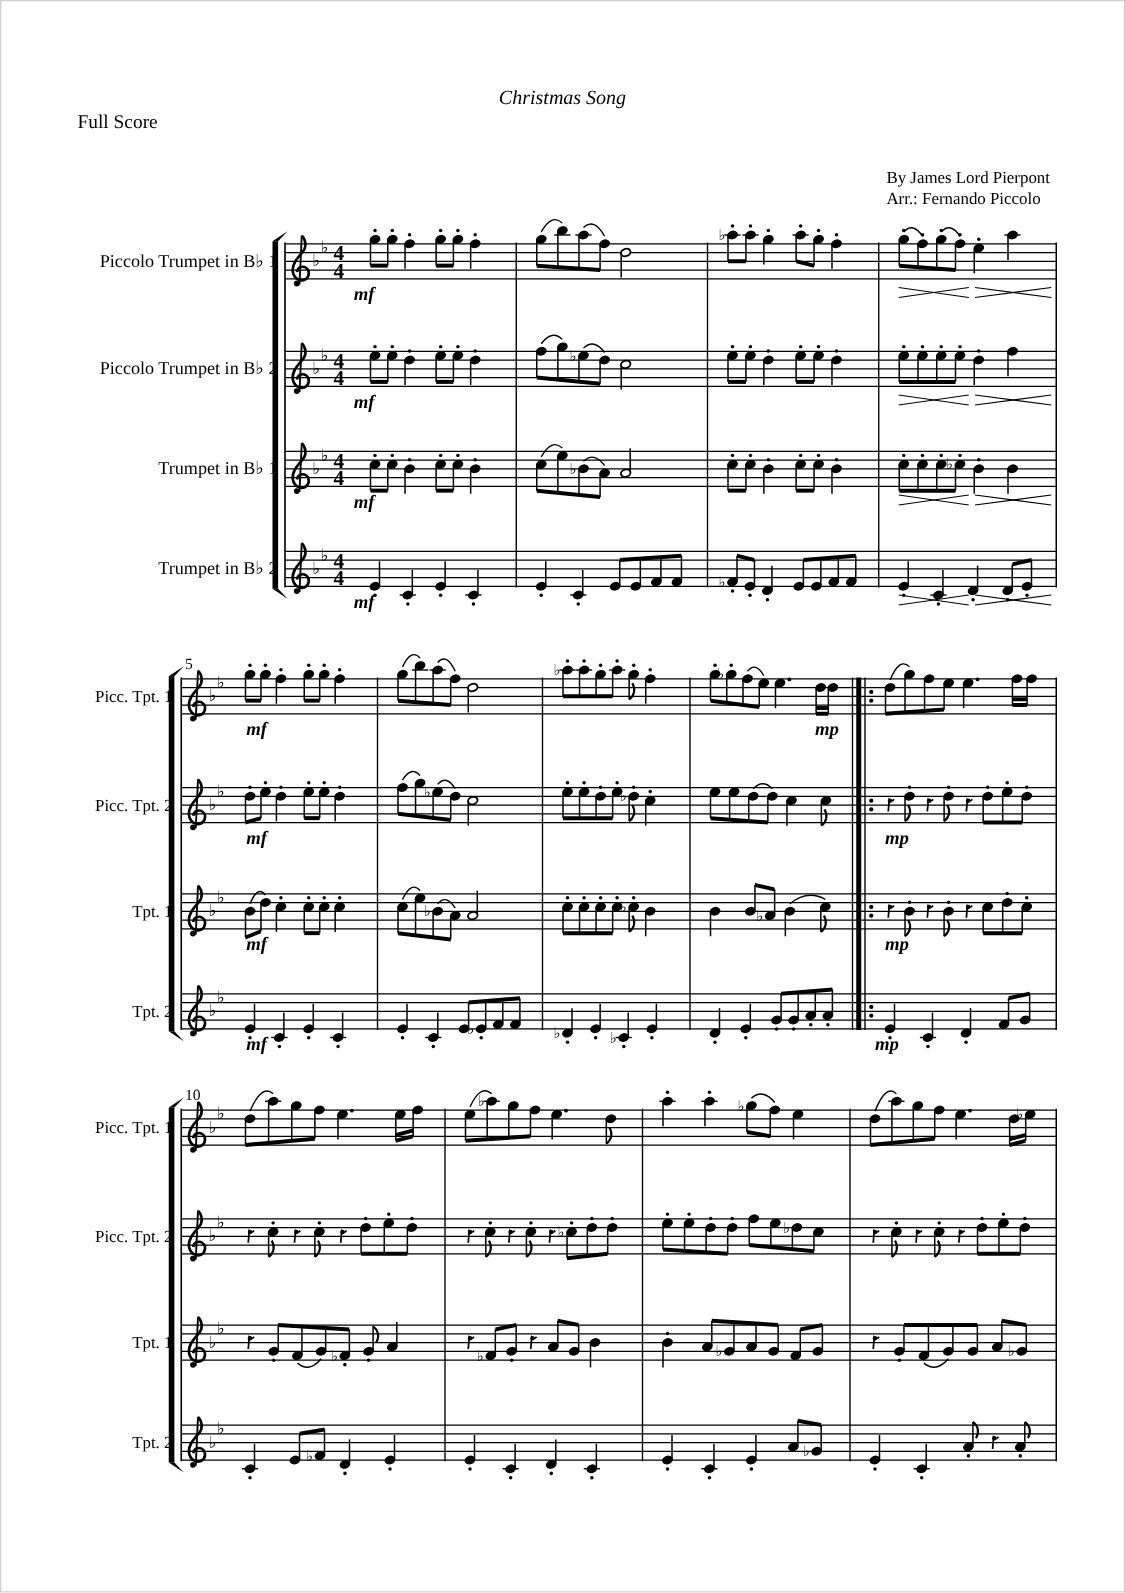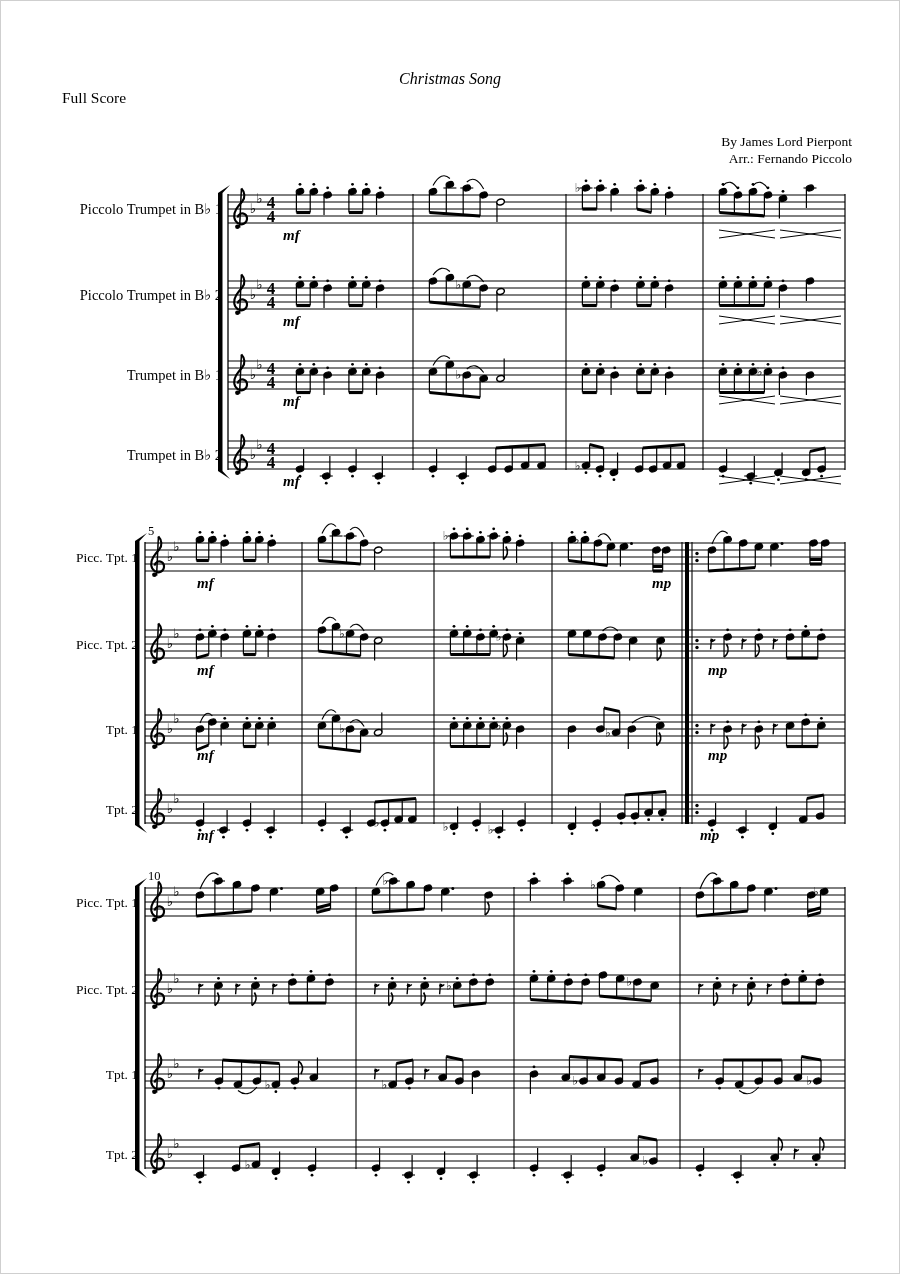--- a/index.html
+++ b/index.html
@@ -5,21 +5,21 @@
   html,body{margin:0;padding:0;background:#e8e8e8;}
   .page{
     position:relative;width:900px;height:1274px;margin:0 auto;background:#ffffff;
     box-shadow:inset 0 0 0 1px #cfcfcf;overflow:hidden;
     font-family:"Liberation Serif","DejaVu Serif",serif;color:#000;
   }
   .hdr{position:absolute;white-space:nowrap;}
   .title{top:34px;left:0;width:100%;text-align:center;font-size:28px;}
   .subtitle{top:70px;left:0;width:100%;text-align:center;font-size:16px;font-style:italic;}
   .fullscore{top:65px;left:62px;font-size:15.5px;margin-top:24px;}
-  .credits{top:133px;right:48px;text-align:right;font-size:13.5px;line-height:17px;}
+  .credits{top:133px;right:60px;text-align:left;font-size:13.5px;line-height:17px;}
   svg text{font-family:"Liberation Serif","DejaVu Serif",serif;}
   svg .lbl{font-size:14.5px;}
   svg .lbl2{font-size:13.5px;}
   svg .dyn{font-size:15px;font-weight:bold;font-style:italic;}
   svg .mnum{font-size:12.5px;}
   svg .tsig{font-size:17px;font-weight:bold;}
   svg .acc{font-size:12px;font-family:"DejaVu Sans",sans-serif;}
   svg .ksig{font-size:13.5px;font-family:"DejaVu Sans",sans-serif;}
   #score{position:absolute;top:0;left:0;}
 </style>

